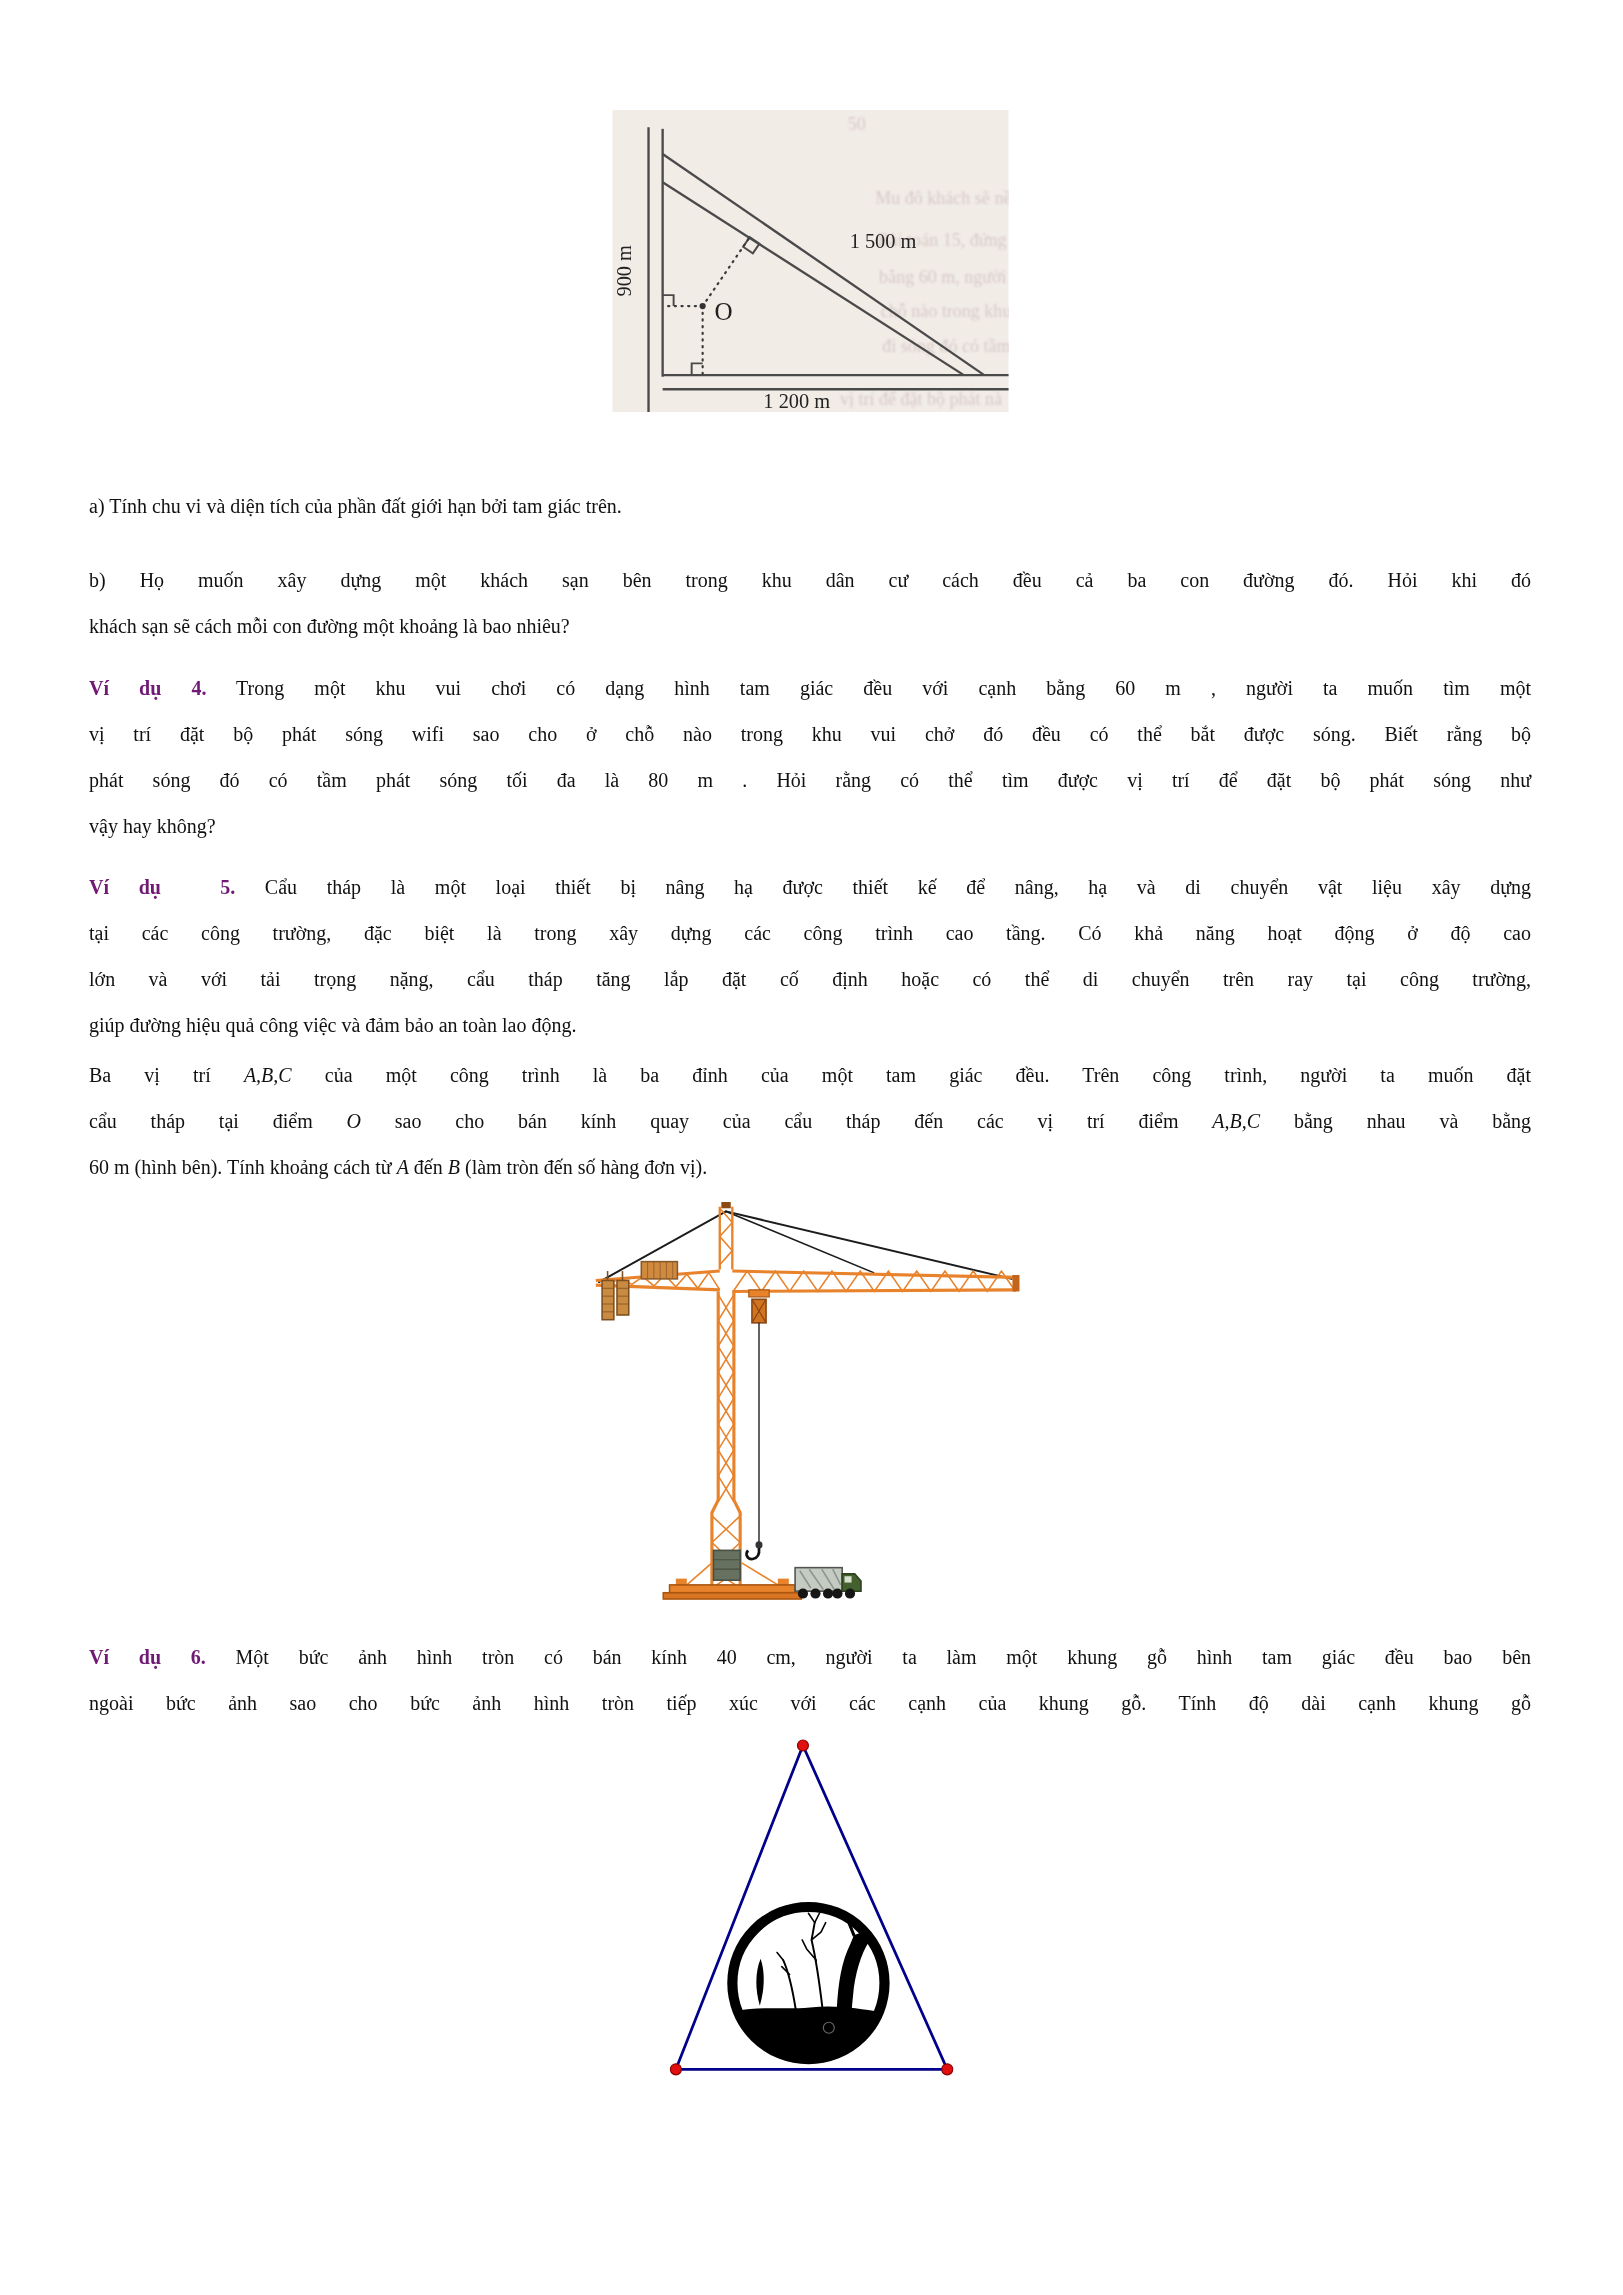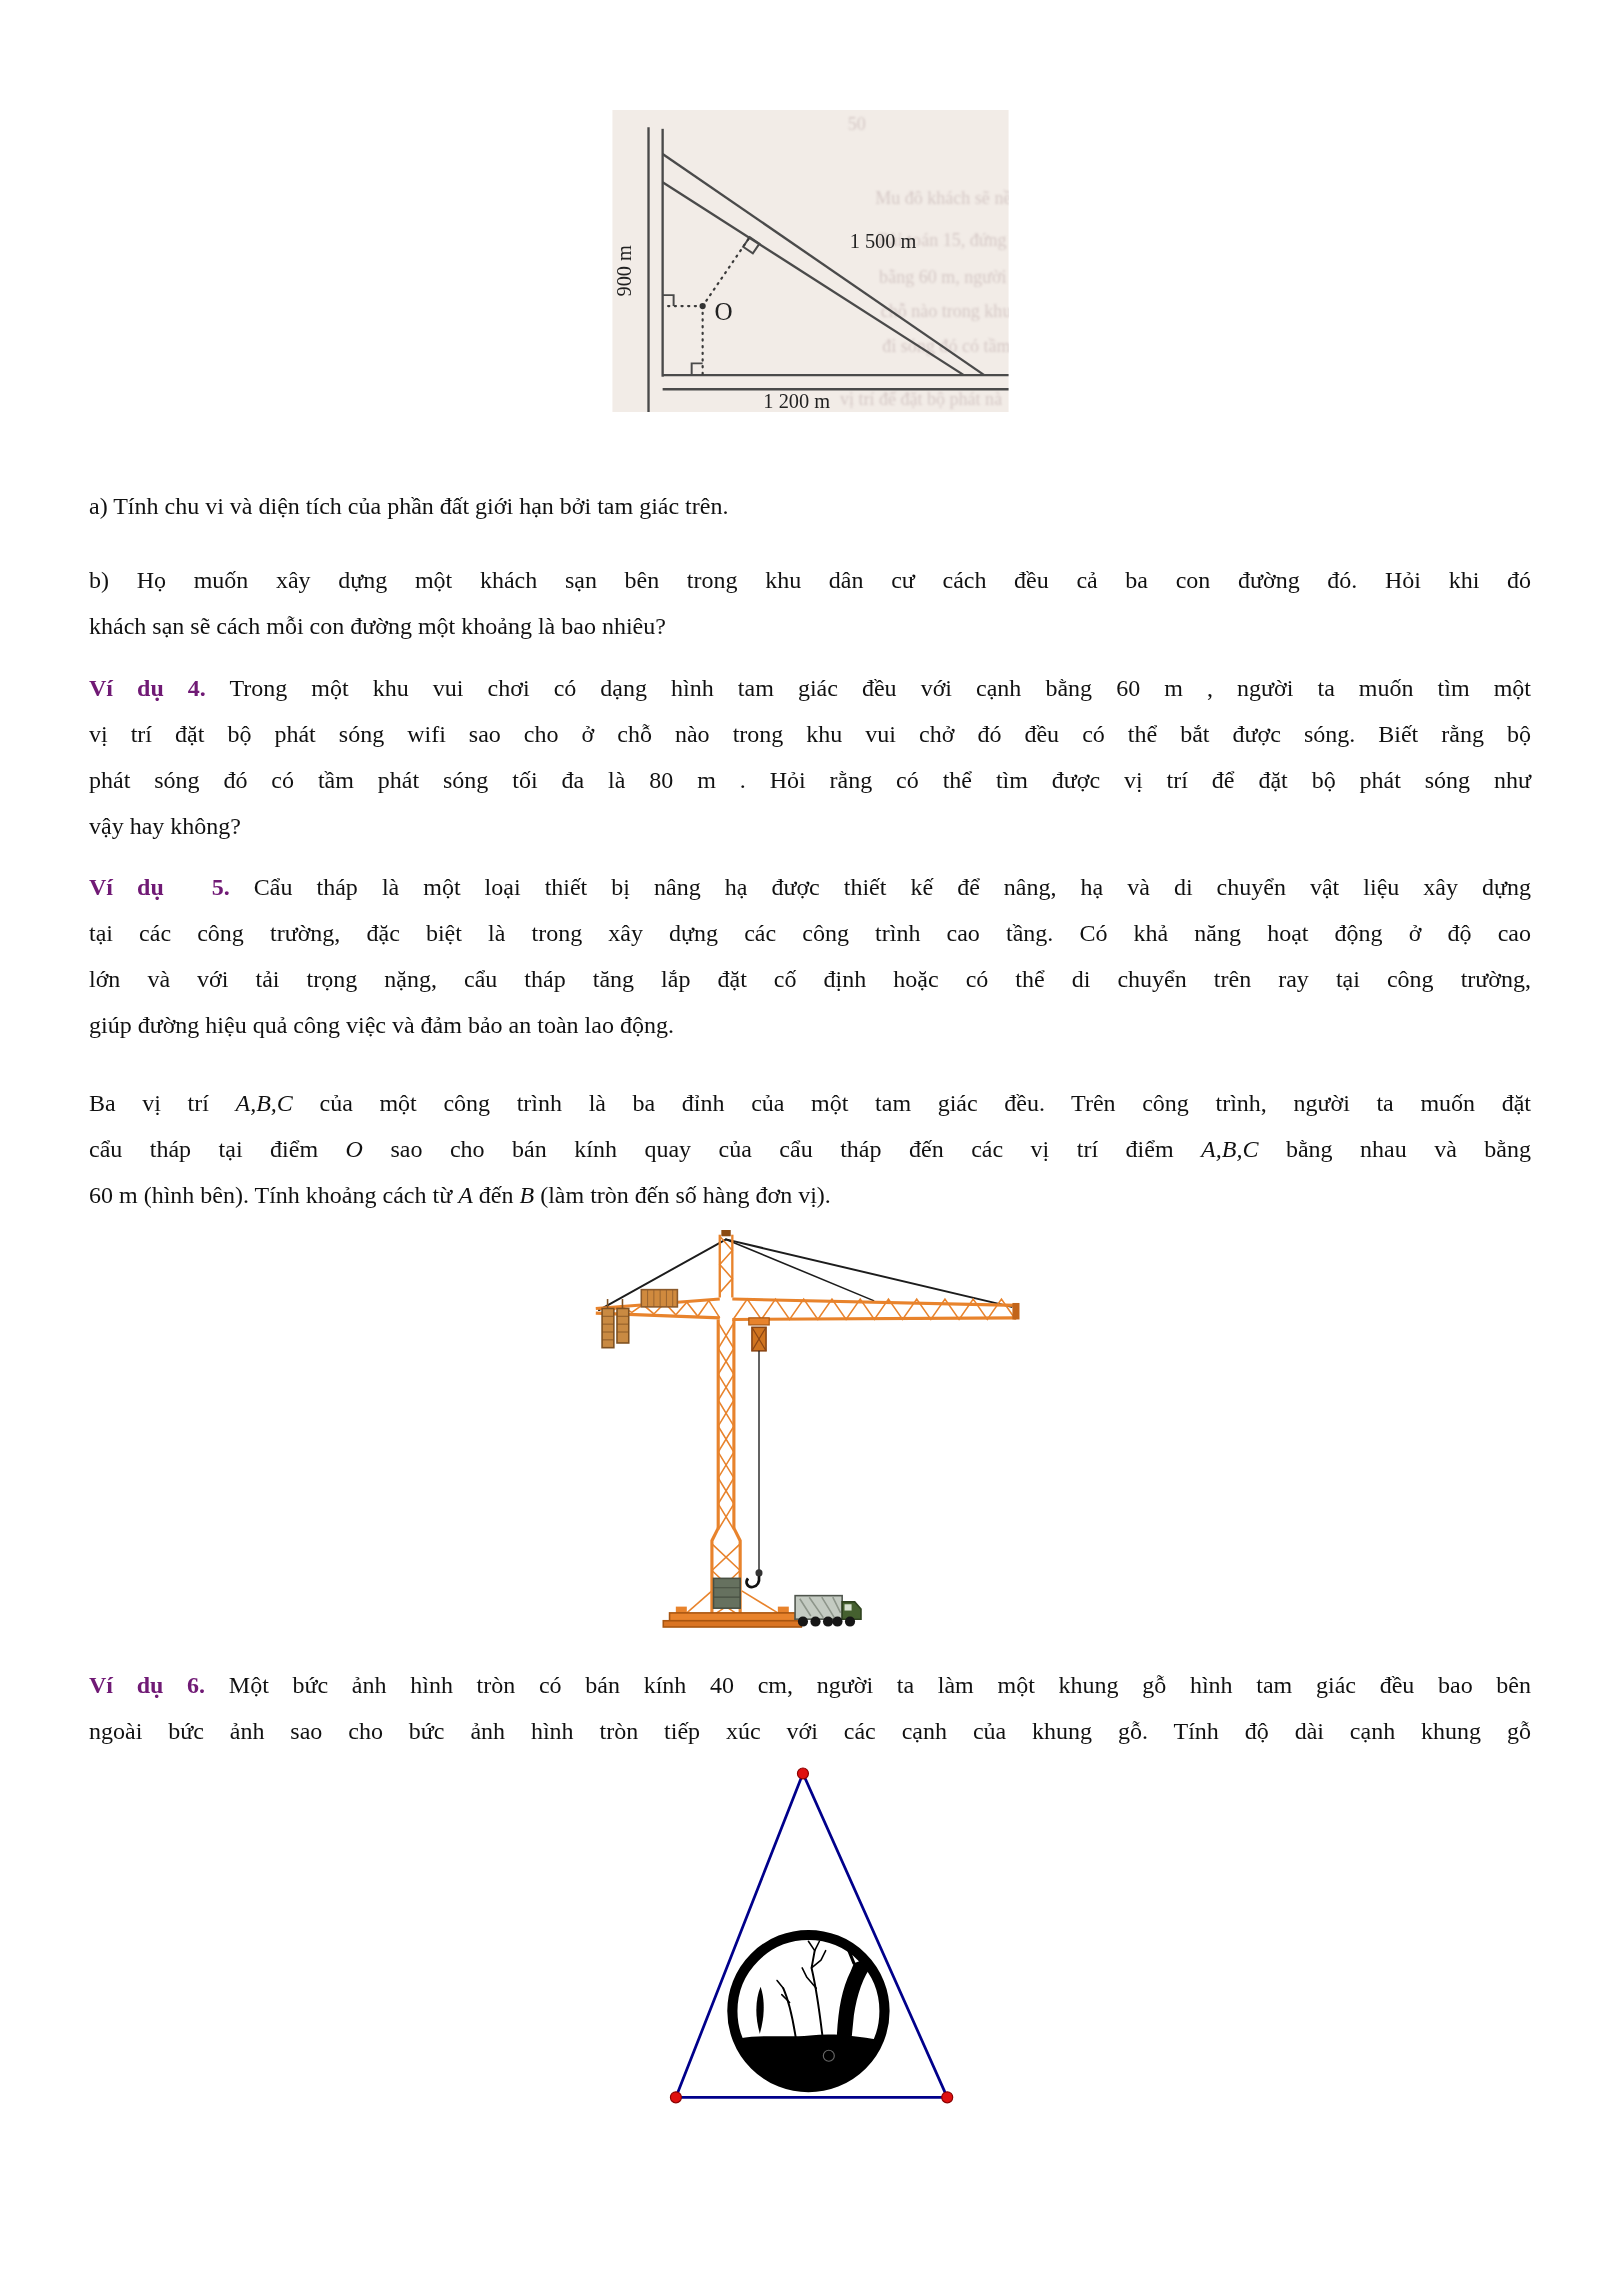--- a/index.html
+++ b/index.html
@@ -2,32 +2,32 @@
 <html style="font-size:12.6px"><head>
 <meta charset="utf-8">
 <style>
   html,body{margin:0;padding:0;}
   body{
     width:1623px;height:2295px;background:#ffffff;
     font-family:"Liberation Serif",serif;color:#111;
     overflow:hidden;position:relative;
   }
   .content{padding:0 92px 0 89px;}
-  .para{font-size:24px;line-height:46px;}
+  .para{font-size:20px;line-height:46px;}
   .jline{text-align:justify;text-align-last:justify;}
   .lline{text-align:left;text-align-last:left;}
   .vd-label{color:#701a75;font-weight:bold;}
   .mit{font-style:italic;}
   .figwrap{display:block;}
   #fig1{margin:110px auto 0;width:397px;height:302px;}
   .para-a{margin-top:71px;}
   .para-b{margin-top:28px;}
   .para-vd4{margin-top:15.7px;}
   .para-vd5{margin-top:15.7px;}
-  .para-ba{margin-top:32px;}
+  .para-ba{margin-top:4px;}
   #figcrane{margin:11.8px auto 0;width:432px;height:408px;}
   .para-vd6{margin-top:23.6px;}
   #figtri{margin:7.9px auto 0;width:298px;height:346px;}
   svg text{font-family:"Liberation Serif",serif;}
 </style>
 </head>
 <body>
 
 <div class="content">
 

